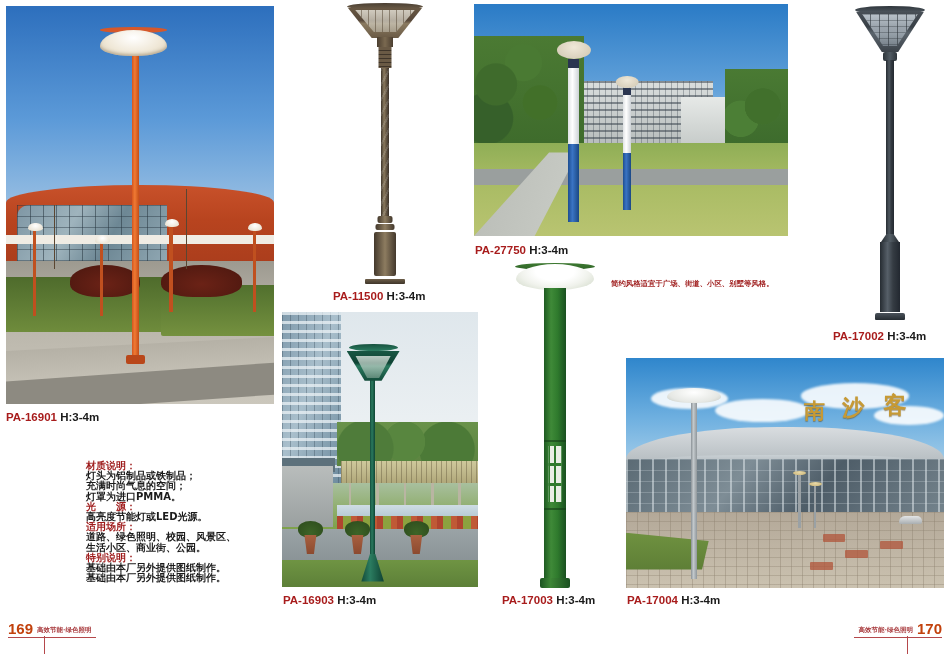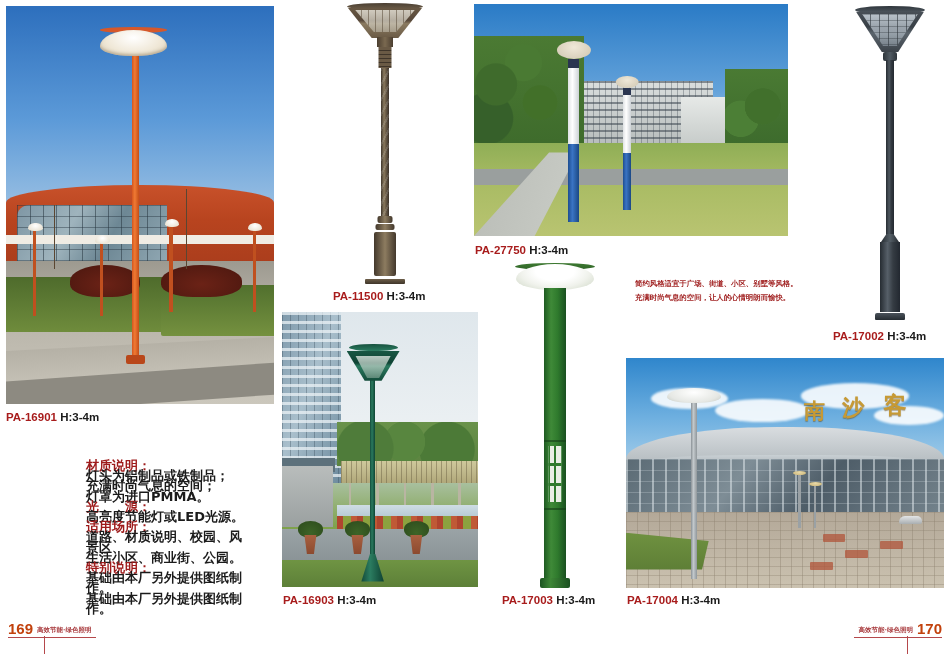--- a/index.html
+++ b/index.html
@@ -24,32 +24,32 @@
     letter-spacing: 0px;
   }
   .caption .code { color: #a81c1c; }
   .caption .size { color: #1a1a1a; }
 
   
   .specblock {
     position: absolute;
     left: 86px; top: 461px;
     width: 160px;
-    font-size: 13px;
+    font-size: 10px;
     line-height: 10.2px;
     font-family: "DejaVu Sans", "Liberation Sans", sans-serif;
     font-weight: bold;
     color: #1b1b1b;
   }
   .specblock .hd { color: #9e1b1b; }
 
   
   .rightpara {
     position: absolute;
-    left: 635px; top: 277px;
+    left: 611px; top: 277px;
     width: 195px;
     font-size: 7.4px;
     line-height: 14px;
     font-family: "DejaVu Sans", "Liberation Sans", sans-serif;
     font-weight: bold;
     color: #9e1b1b;
   }
 
   
   .footer-left, .footer-right {
@@ -390,21 +390,21 @@
   </div>
 
   <div class="specblock">
     <div class="hd">材质说明：</div>
     <div>灯头为铝制品或铁制品；</div>
     <div>充满时尚气息的空间；</div>
     <div>灯罩为进口PMMA。</div>
     <div class="hd">光　　源：</div>
     <div>高亮度节能灯或LED光源。</div>
     <div class="hd">适用场所：</div>
-    <div>道路、材质说明、校园、风景区、</div>
+    <div>道路、绿色照明、校园、风景区、</div>
     <div>生活小区、商业街、公园。</div>
     <div class="hd">特别说明：</div>
     <div>基础由本厂另外提供图纸制作。</div>
     <div>基础由本厂另外提供图纸制作。</div>
   </div>
 
   <div class="prodshot" id="pr2">
     <div class="shade-top"></div>
     <div class="shade"></div>
     <div class="shade-glass"></div>
@@ -460,21 +460,20 @@
     <div class="base"></div>
     <div class="foot"></div>
   </div>
   <div class="caption" style="left:833px; top:330px;">
     <span class="code">PA-17002</span>
     <span class="size">H:3-4m</span>
   </div>
 
   <div class="rightpara">
     <div>简约风格适宜于广场、街道、小区、别墅等风格。</div>
-    <div>充满时尚气息的空间，让人的心情明朗而愉快。</div>
   </div>
 
   <div class="photo" id="ph5">
     <div class="sky2"></div>
     <div class="glassbldg"></div>
     <div class="treesbg"></div>
     <div class="awning"></div>
     <div class="podium"></div>
     <div class="pergola"></div>
     <div class="pergcol" style="left:34%;"></div>

